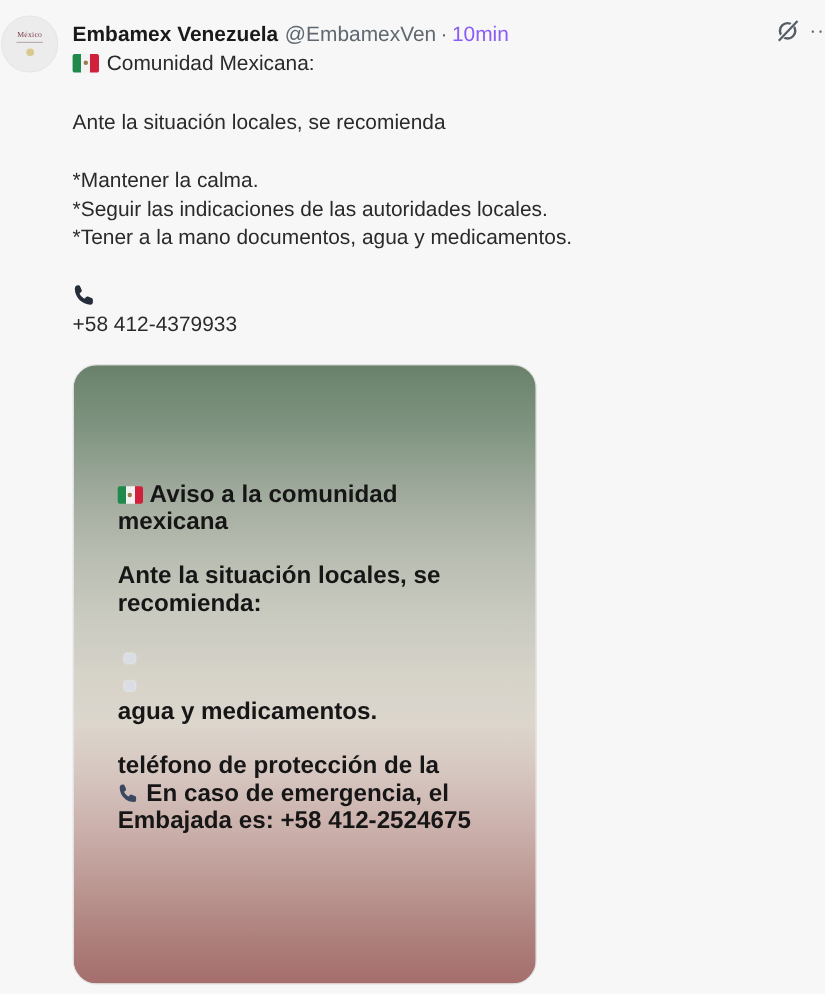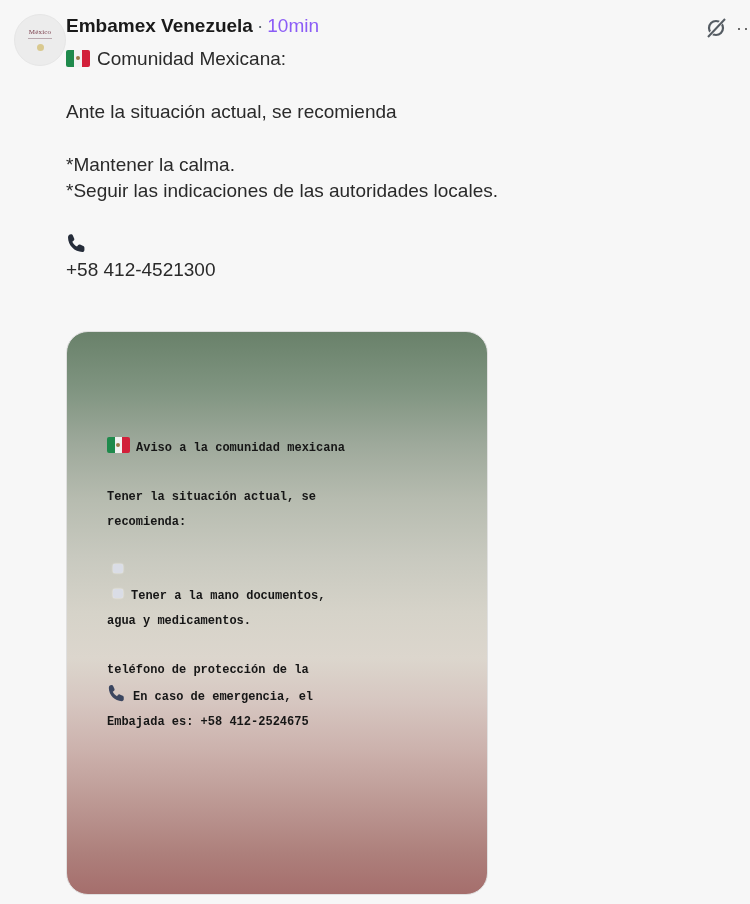--- a/index.html
+++ b/index.html
@@ -11,37 +11,36 @@
     }
     .tweet {
       position: relative; width: 750px; height: 904px;
     }
     .avatar {
       position: absolute; left: 1px; top: 14px;
       width: 52px; height: 52px; border-radius: 50%;
       background: #ececec;
       display: flex; flex-direction: column; align-items: center; justify-content: center;
       border: 1px solid #e6e6e6;
-      margin-left: 13px;
     }
     .avatar .logo-text {
       font-family: "Liberation Serif", serif;
       font-size: 7px; color: #7a3d4a; letter-spacing: 0.2px;
       margin-top: -2px;
     }
     .avatar .logo-line {
       width: 24px; height: 1px; background: #b9a8ae; margin-top: 2px;
     }
     .avatar .seal {
       width: 7px; height: 7px; border-radius: 50%;
       background: #d9c98f; margin-top: 5px;
     }
     .header {
       position: absolute; left: 66px; top: 15px; right: 0;
-      height: 28px; display: flex; align-items: flex-start;
+      height: 28px; display: flex; align-items: flex-end;
       font-size: 19px; white-space: nowrap;
     }
     .header .name { font-weight: bold; color: #1a1a1a; }
     .header .handle { color: #606870; margin-left: 6px; }
     .header .dot { color: #606870; margin: 0 4px; }
     .header .time { color: #8b5cf6; }
     .header-actions {
       position: absolute; right: 0; top: 16px;
       display: flex; align-items: center; gap: 8px;
     }
@@ -80,22 +79,22 @@
         #d6d3c9 50%,
         #dcd6cd 58%,
         #d6c6c0 66%,
         #cbb0ab 75%,
         #bc9893 84%,
         #ad7f7b 93%,
         #a56e6c 100%);
     }
     .media-content {
       position: absolute; left: 40px; top: 104px; right: 20px;
-      font-family: Liberation Mono, monospace; font-weight: bold;
-      font-size: 12px; line-height: 25px; color: #161616;
+      font-family: Liberation Sans, sans-serif; font-weight: bold;
+      font-size: 22px; line-height: 25px; color: #161616;
     }
     .media-content .gap { height: 24px; }
     .media-content .flag { width: 23px; height: 16px; margin-right: 6px; }
     .media-content .flag::after { left: 9px; top: 6px; }
     .bullet {
       display: inline-block; width: 10px; height: 9px; border-radius: 2px;
       background: #dadde6; margin-left: 6px; margin-right: 8px; vertical-align: 1px;
       box-shadow: 0 0 2px #ffffff;
     }
     .media-content .phone-icon { width: 20px; height: 20px; margin-right: 6px; vertical-align: -3px; }
@@ -106,67 +105,69 @@
 <div class="tweet">
 
   <div class="avatar">
     <span class="logo-text">México</span>
     <span class="logo-line"></span>
     <span class="seal"></span>
   </div>
 
   <div class="header">
     <span class="name">Embamex Venezuela</span>
+    <span class="handle">@EmbamexVen</span>
     <span class="dot">·</span>
     <span class="time">10min</span>
   </div>
 
   <div class="header-actions">
     <span>
       <svg class="grok-icon" viewBox="0 0 24 24">
         <circle cx="12" cy="12" r="7" fill="none" stroke="#555c63" stroke-width="2.2"></circle>
         <line x1="3" y1="22" x2="21" y2="2" stroke="#f7f7f7" stroke-width="4"></line>
         <line x1="4" y1="21" x2="21" y2="3" stroke="#555c63" stroke-width="2"></line>
       </svg>
     </span>
     <span class="more-icon">···</span>
   </div>
 
   <div class="body-text">
     <p>
       <span class="flag"></span><span>Comunidad Mexicana:</span>
     </p>
     <div class="gap"></div>
-    <p>Ante la situación actual, se recomienda</p>
+    <p>Ante la situación locales, se recomienda</p>
     <div class="gap"></div>
     <p>*Mantener la calma.</p>
     <p>*Seguir las indicaciones de las autoridades locales.</p>
+    <p>*Tener a la mano documentos, agua y medicamentos.</p>
     <div class="gap"></div>
     <p>
       <svg class="phone-icon" viewBox="0 0 24 24">
         <path d="M5.5 2.5c1 0 1.6.4 2 1.3l1.5 3.5c.3.8.1 1.5-.5 2l-1.6 1.3c1 2.3 2.8 4.1 5.1 5.2l1.3-1.6c.5-.6 1.3-.8 2-.5l3.5 1.5c.9.4 1.3 1 1.3 2v2.3c0 1.3-1 2.3-2.3 2.3C9.4 21.8 2.2 14.6 2.2 6.1 2.2 4 3.3 2.5 5.5 2.5z" fill="#262d3a"></path>
       </svg>
     </p>
-    <p>+58 412-4521300</p>
+    <p>+58 412-4379933</p>
   </div>
 
   <div class="media">
     <div class="media-content">
       <div>
         <span class="flag"></span><span>Aviso a la comunidad mexicana</span>
       </div>
       <div class="gap"></div>
-      <div>Tener la situación actual, se</div>
+      <div>Ante la situación locales, se</div>
       <div>recomienda:</div>
       <div class="gap"></div>
       <div>
         <span class="bullet"></span>
       </div>
       <div>
-        <span class="bullet"></span><span>Tener a la mano documentos,</span>
+        <span class="bullet"></span>
       </div>
       <div>agua y medicamentos.</div>
       <div class="gap"></div>
       <div>teléfono de protección de la</div>
       <div>
         <svg class="phone-icon" viewBox="0 0 24 24">
           <path d="M5.5 2.5c1 0 1.6.4 2 1.3l1.5 3.5c.3.8.1 1.5-.5 2l-1.6 1.3c1 2.3 2.8 4.1 5.1 5.2l1.3-1.6c.5-.6 1.3-.8 2-.5l3.5 1.5c.9.4 1.3 1 1.3 2v2.3c0 1.3-1 2.3-2.3 2.3C9.4 21.8 2.2 14.6 2.2 6.1 2.2 4 3.3 2.5 5.5 2.5z" fill="#3b4660"></path>
         </svg><span>En caso de emergencia, el</span>
       </div>
       <div>Embajada es: +58 412-2524675</div>

